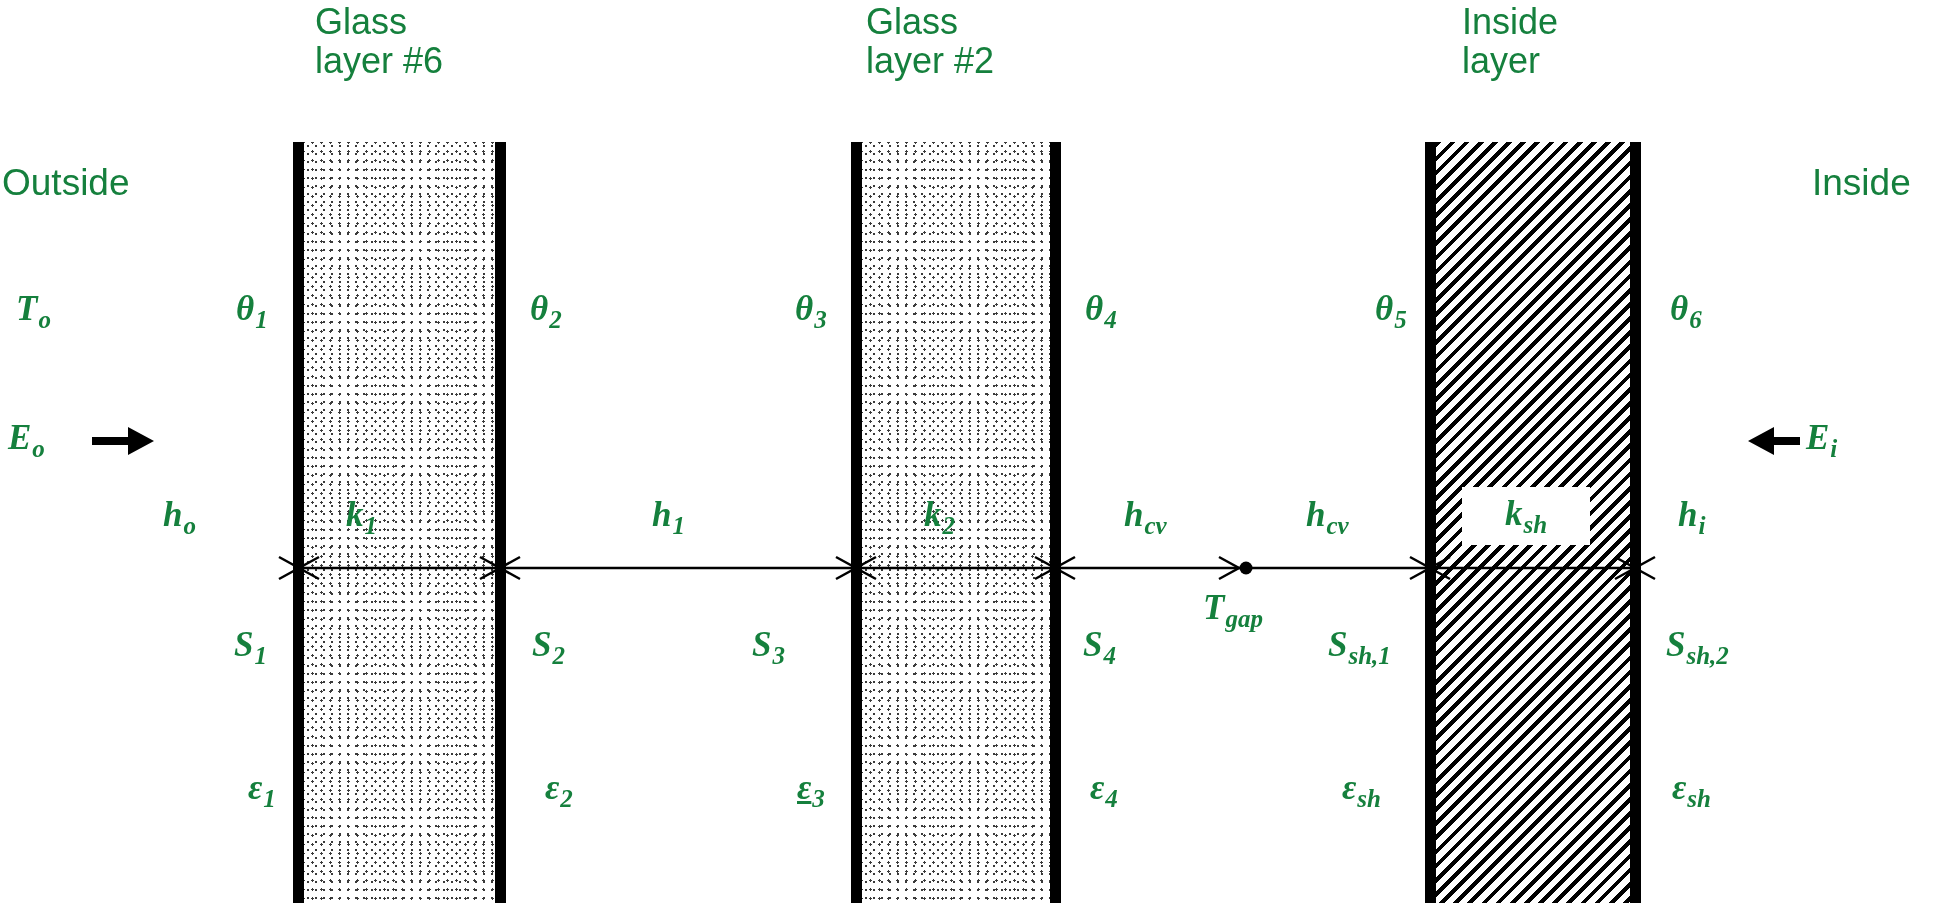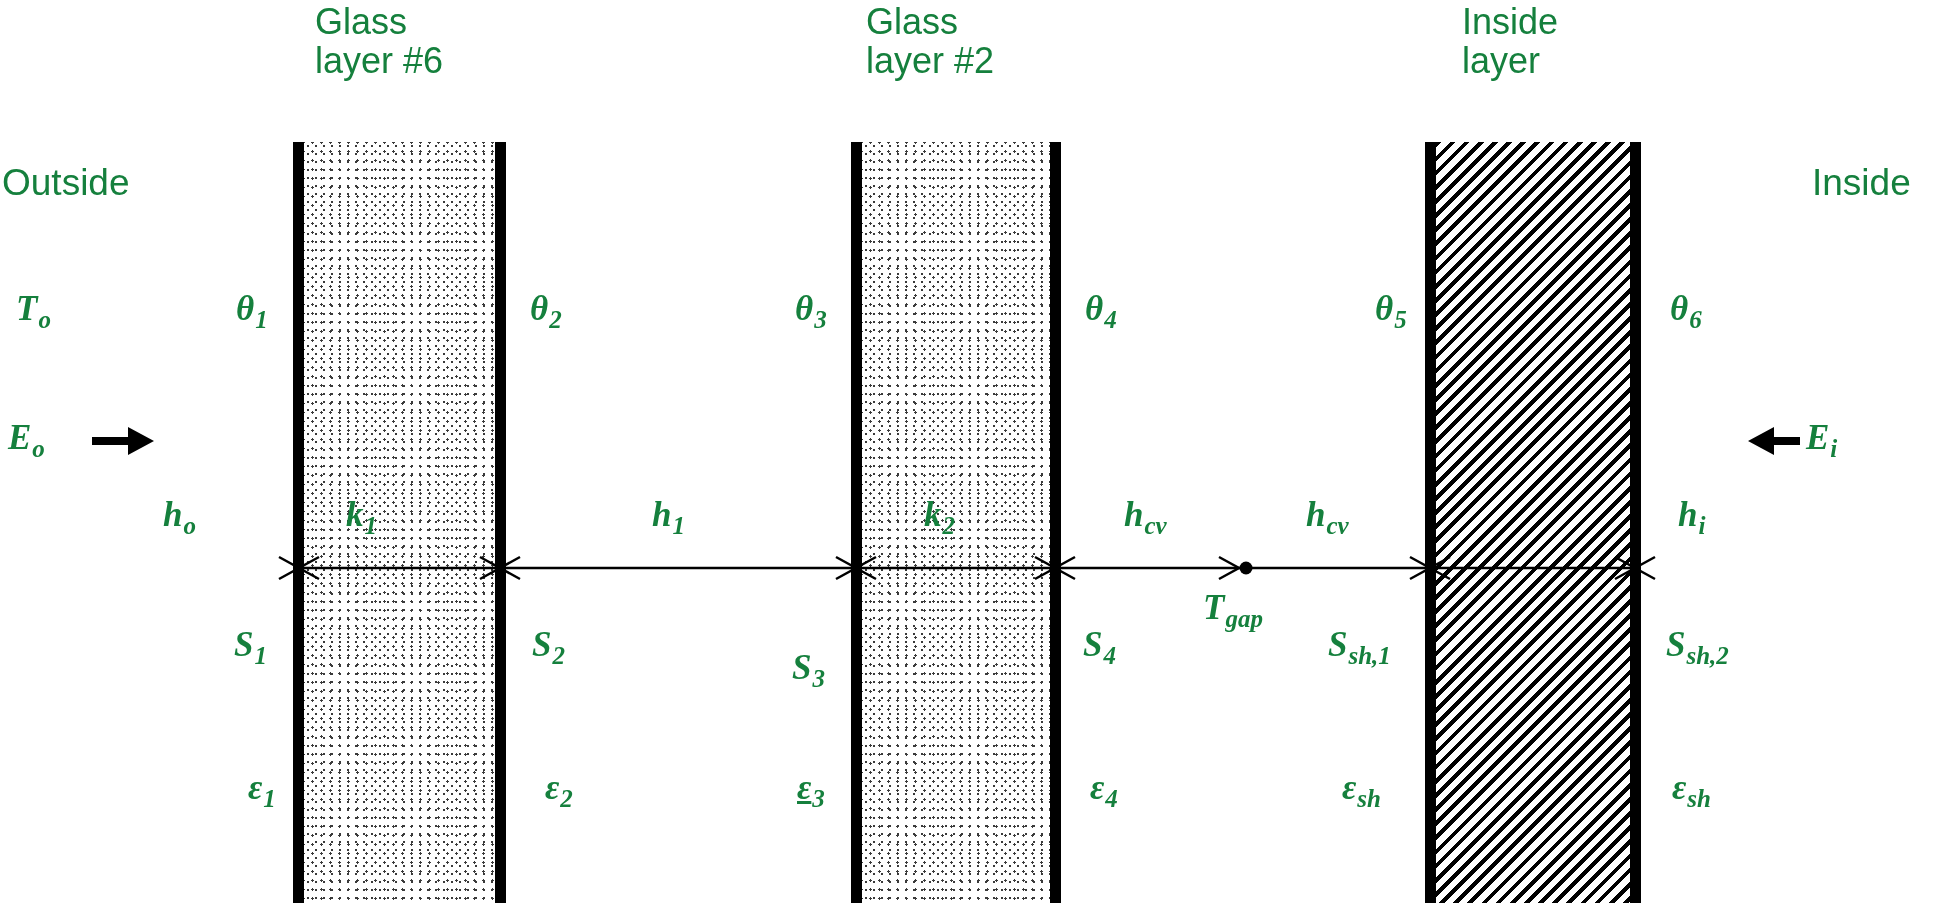--- a/index.html
+++ b/index.html
@@ -114,24 +114,27 @@
   <div class="mlabel" style="left:1375px; top:291px;"><span>θ</span><span class="sub">5</span></div>
   <div class="mlabel" style="left:1670px; top:291px;"><span>θ</span><span class="sub">6</span></div>
 
   <div class="mlabel" style="left:346px; top:497px;"><span>k</span><span class="sub">1</span></div>
   <div class="mlabel" style="left:652px; top:497px;"><span>h</span><span class="sub">1</span></div>
   <div class="mlabel" style="left:924px; top:497px;"><span>k</span><span class="sub">2</span></div>
   <div class="mlabel" style="left:1124px; top:497px;"><span>h</span><span class="sub">cv</span></div>
   <div class="mlabel" style="left:1306px; top:497px;"><span>h</span><span class="sub">cv</span></div>
   <div class="mlabel" style="left:1203px; top:590px;"><span>T</span><span class="sub">gap</span></div>
 
+  <div class="ksh-box">
+    <div class="mlabel"><span>k</span><span class="sub">sh</span></div>
+  </div>
 
   <div class="mlabel" style="left:234px; top:627px;"><span>S</span><span class="sub">1</span></div>
   <div class="mlabel" style="left:532px; top:627px;"><span>S</span><span class="sub">2</span></div>
-  <div class="mlabel" style="left:792px; top:627px;margin-top:23px;"><span>S</span><span class="sub">3</span></div>
+  <div class="mlabel" style="left:752px; top:627px;"><span>S</span><span class="sub">3</span></div>
   <div class="mlabel" style="left:1083px; top:627px;"><span>S</span><span class="sub">4</span></div>
   <div class="mlabel" style="left:1328px; top:627px;"><span>S</span><span class="sub">sh,1</span></div>
   <div class="mlabel" style="left:1666px; top:627px;"><span>S</span><span class="sub">sh,2</span></div>
 
   <div class="mlabel" style="left:248px; top:770px;text-align:right;"><span>ε</span><span class="sub">1</span></div>
   <div class="mlabel" style="left:545px; top:770px;"><span>ε</span><span class="sub">2</span></div>
   <div class="mlabel" style="left:797px; top:770px;text-decoration:underline;"><span>ε</span><span class="sub">3</span></div>
   <div class="mlabel" style="left:1090px; top:770px;"><span>ε</span><span class="sub">4</span></div>
   <div class="mlabel" style="left:1342px; top:770px;"><span>ε</span><span class="sub">sh</span></div>
   <div class="mlabel" style="left:1672px; top:770px;"><span>ε</span><span class="sub">sh</span></div>

